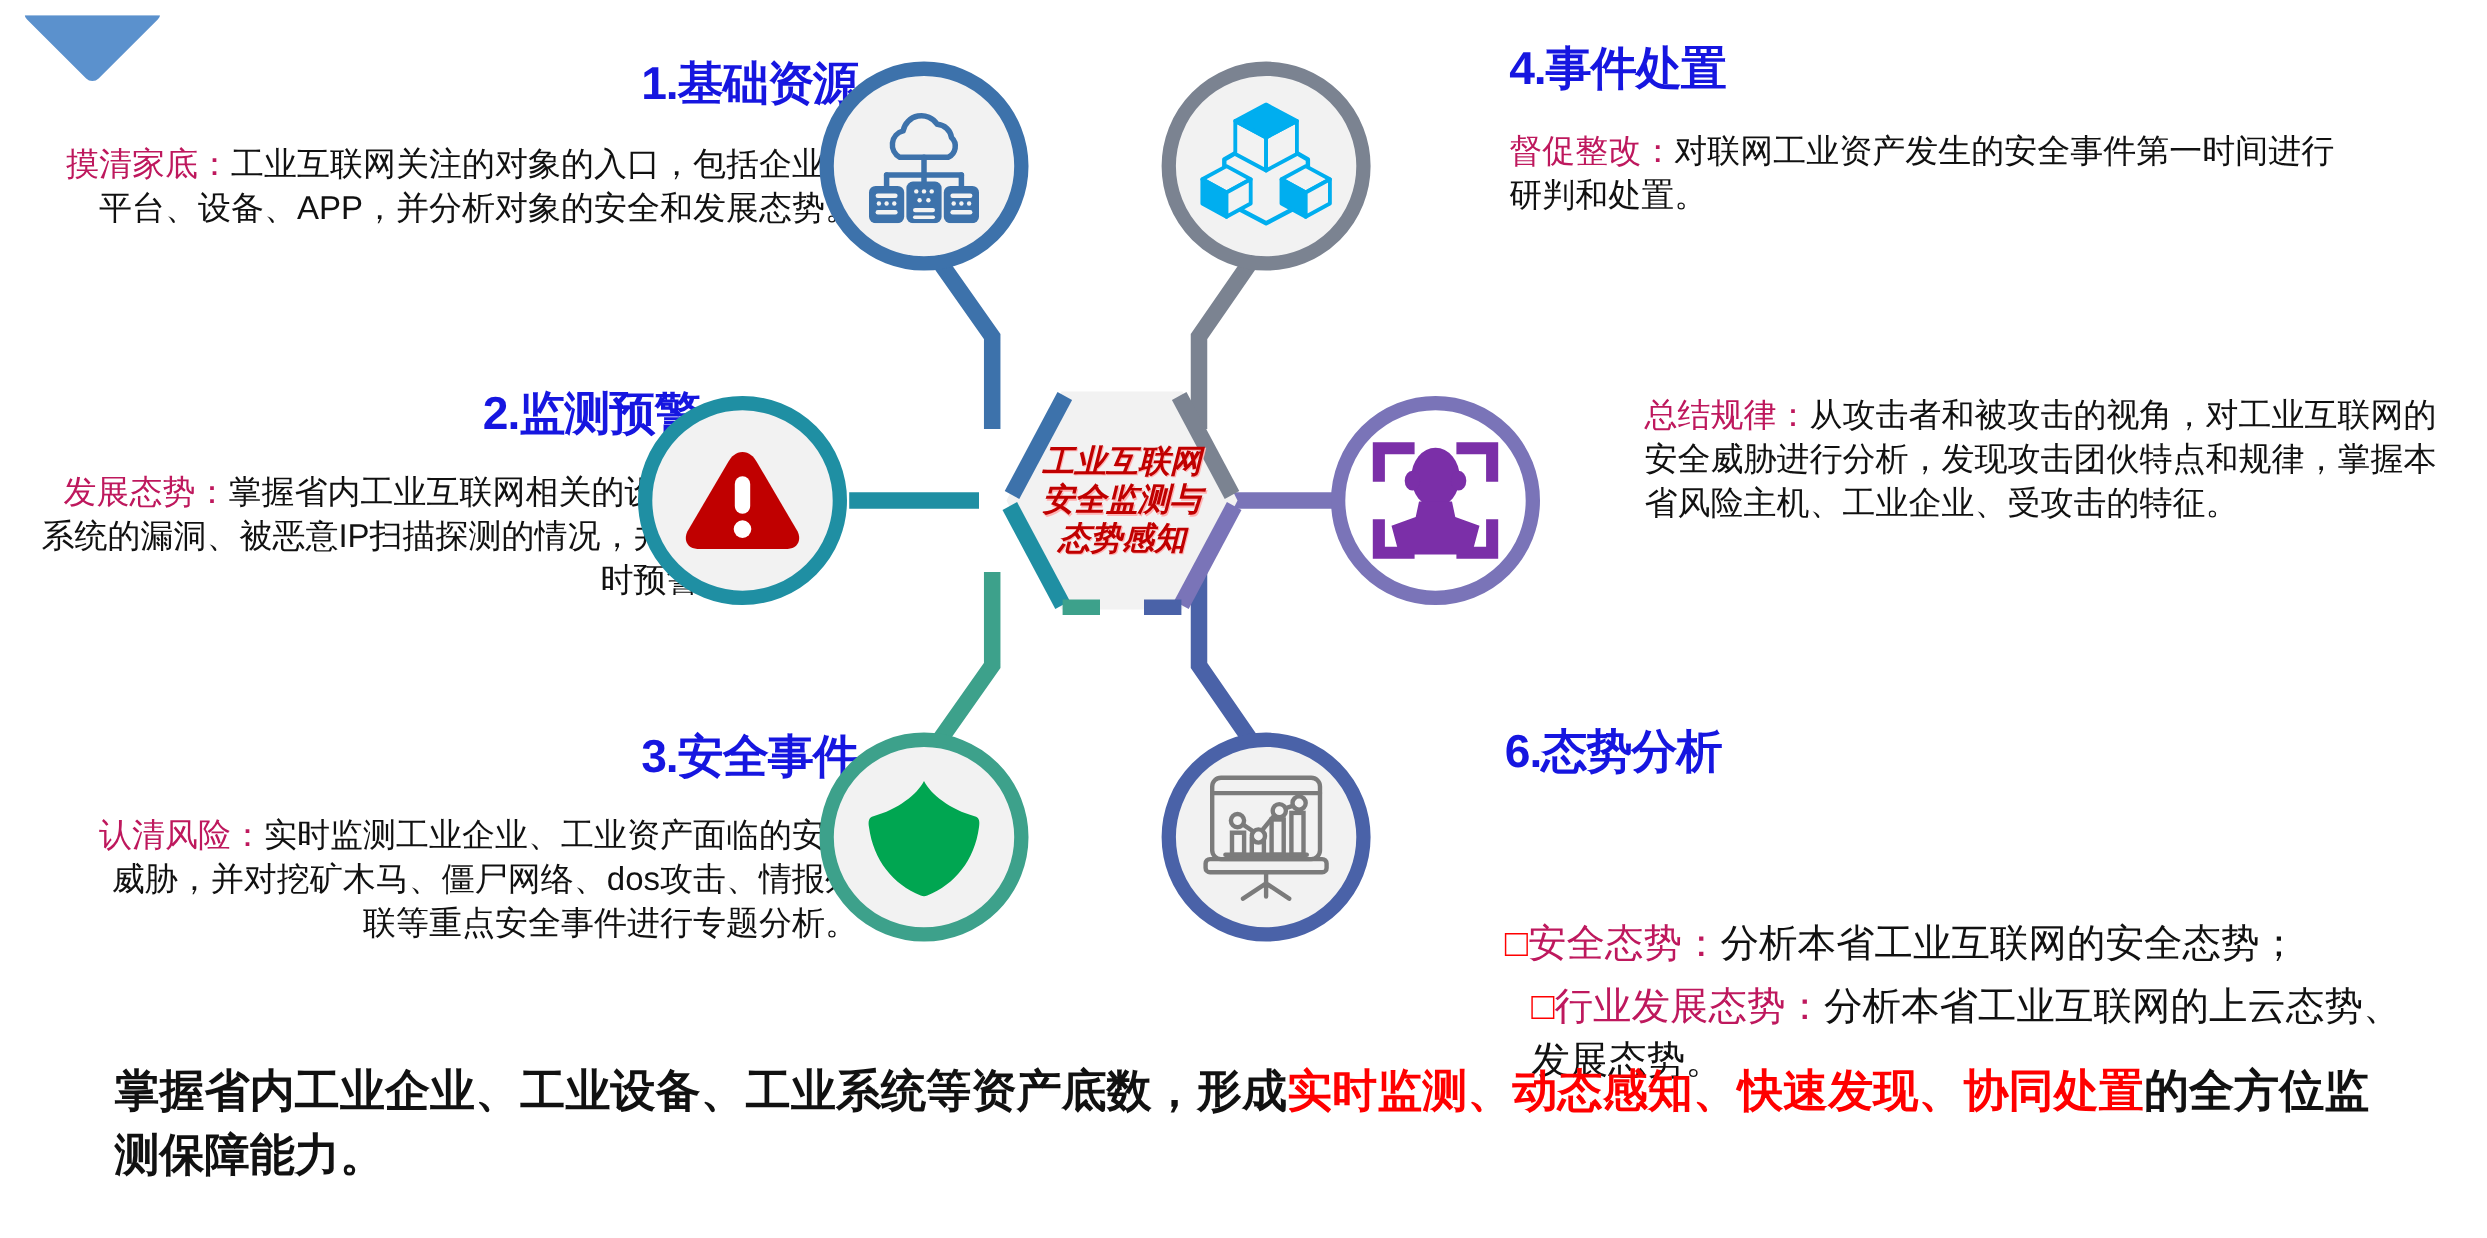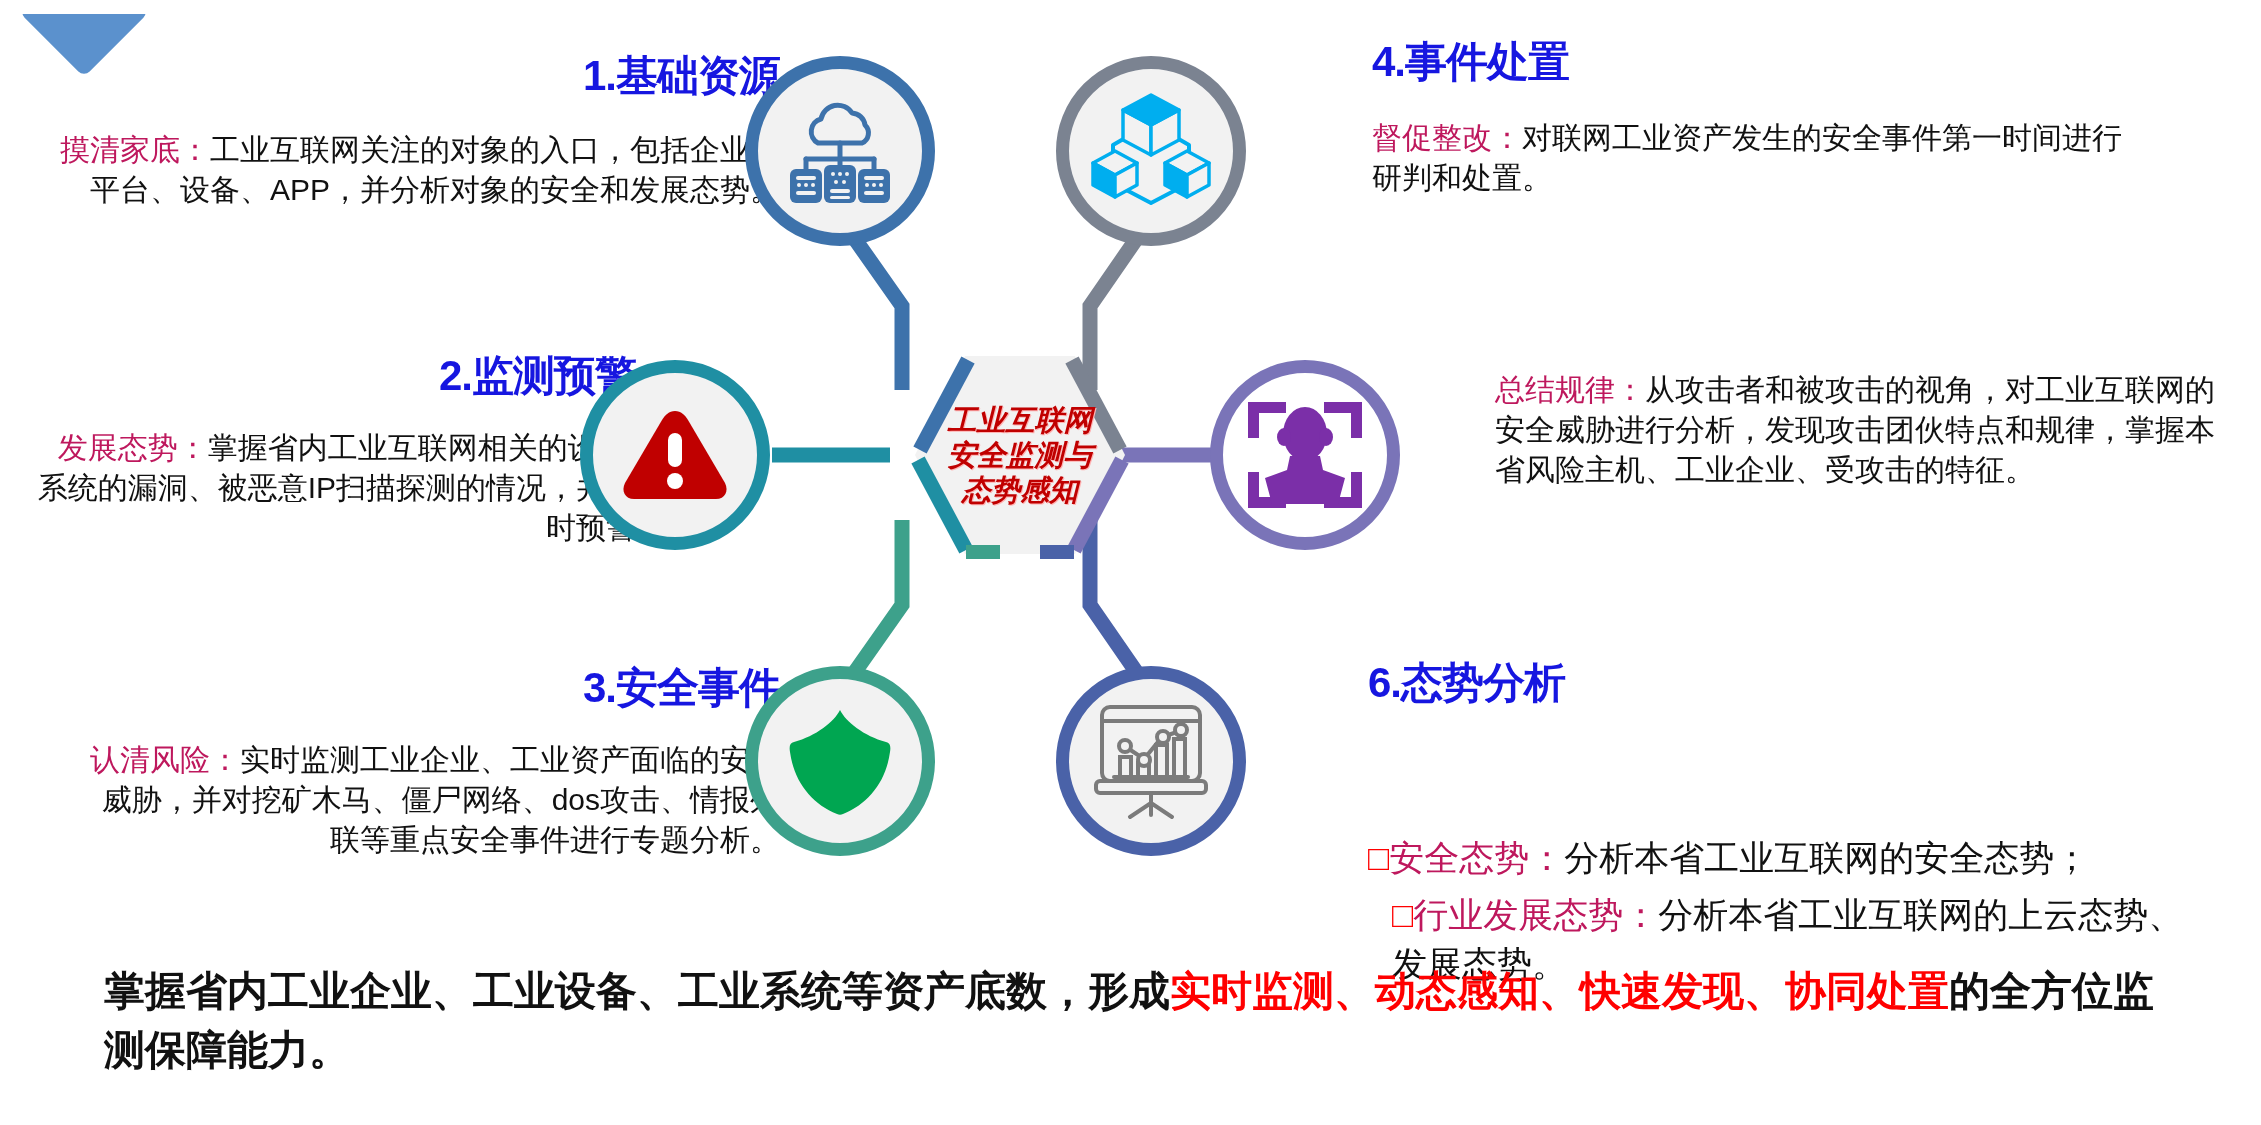--- a/index.html
+++ b/index.html
@@ -81,21 +81,21 @@
   <div class="blk txt-left" style="left:1372px;top:34px;width:820px;">
     <div class="sec-title">
       <span>4.</span><span>事件处置</span>
     </div>
     <div class="body-txt" style="margin-top:28px;width:775px;">
       <span class="lead">督促整改：</span><span>对联网工业资产发生的安全事件第一时间进行研判和处置。</span>
     </div>
   </div>
 
   <div class="blk txt-left" style="left:1495px;top:342px;width:760px;">
-    <div class="body-txt" style="margin-top:28px;width:730px;">
+    <div class="body-txt" style="margin-top:16px;width:730px;">
       <span class="lead">总结规律：</span><span>从攻击者和被攻击的视角，对工业互联网的安全威胁进行分析，发现攻击团伙特点和规律，掌握本省风险主机、工业企业、受攻击的特征。</span>
     </div>
   </div>
 
   <div class="blk txt-left" style="left:1368px;top:655px;width:830px;">
     <div class="sec-title">
       <span>6.</span><span>态势分析</span>
     </div>
     <div style="margin-top:122px;">
       <div class="b6line">

